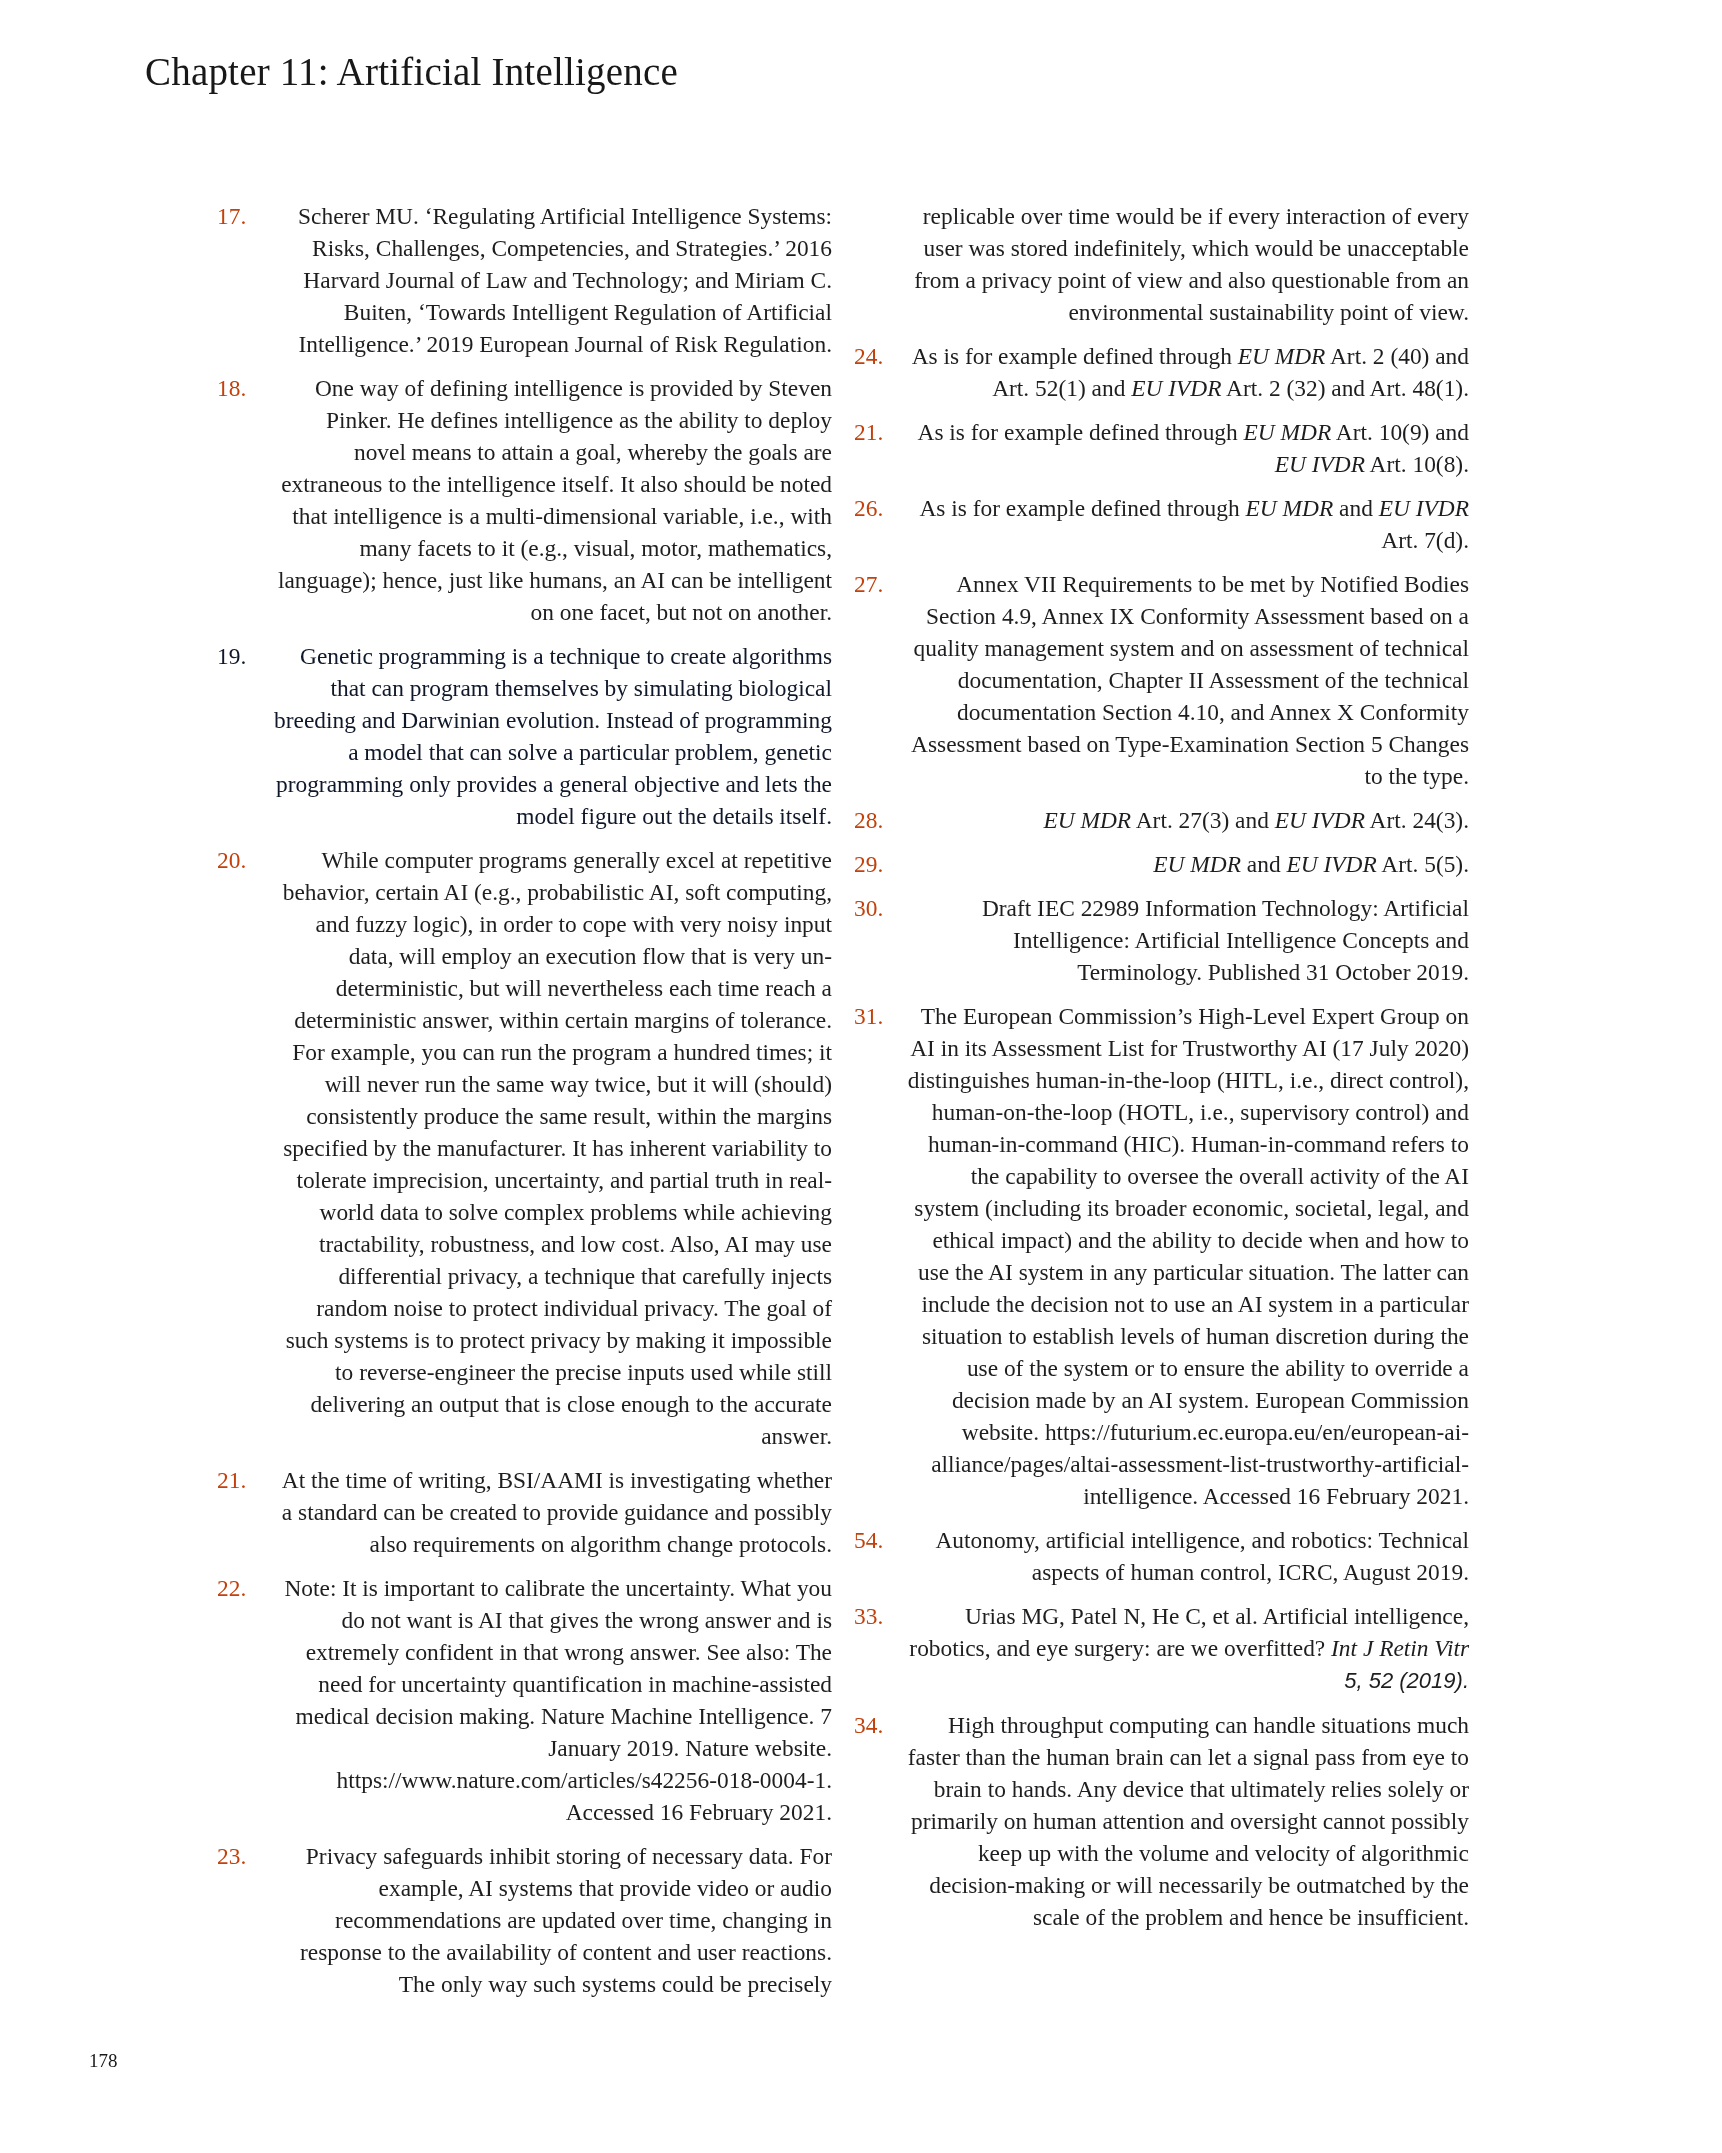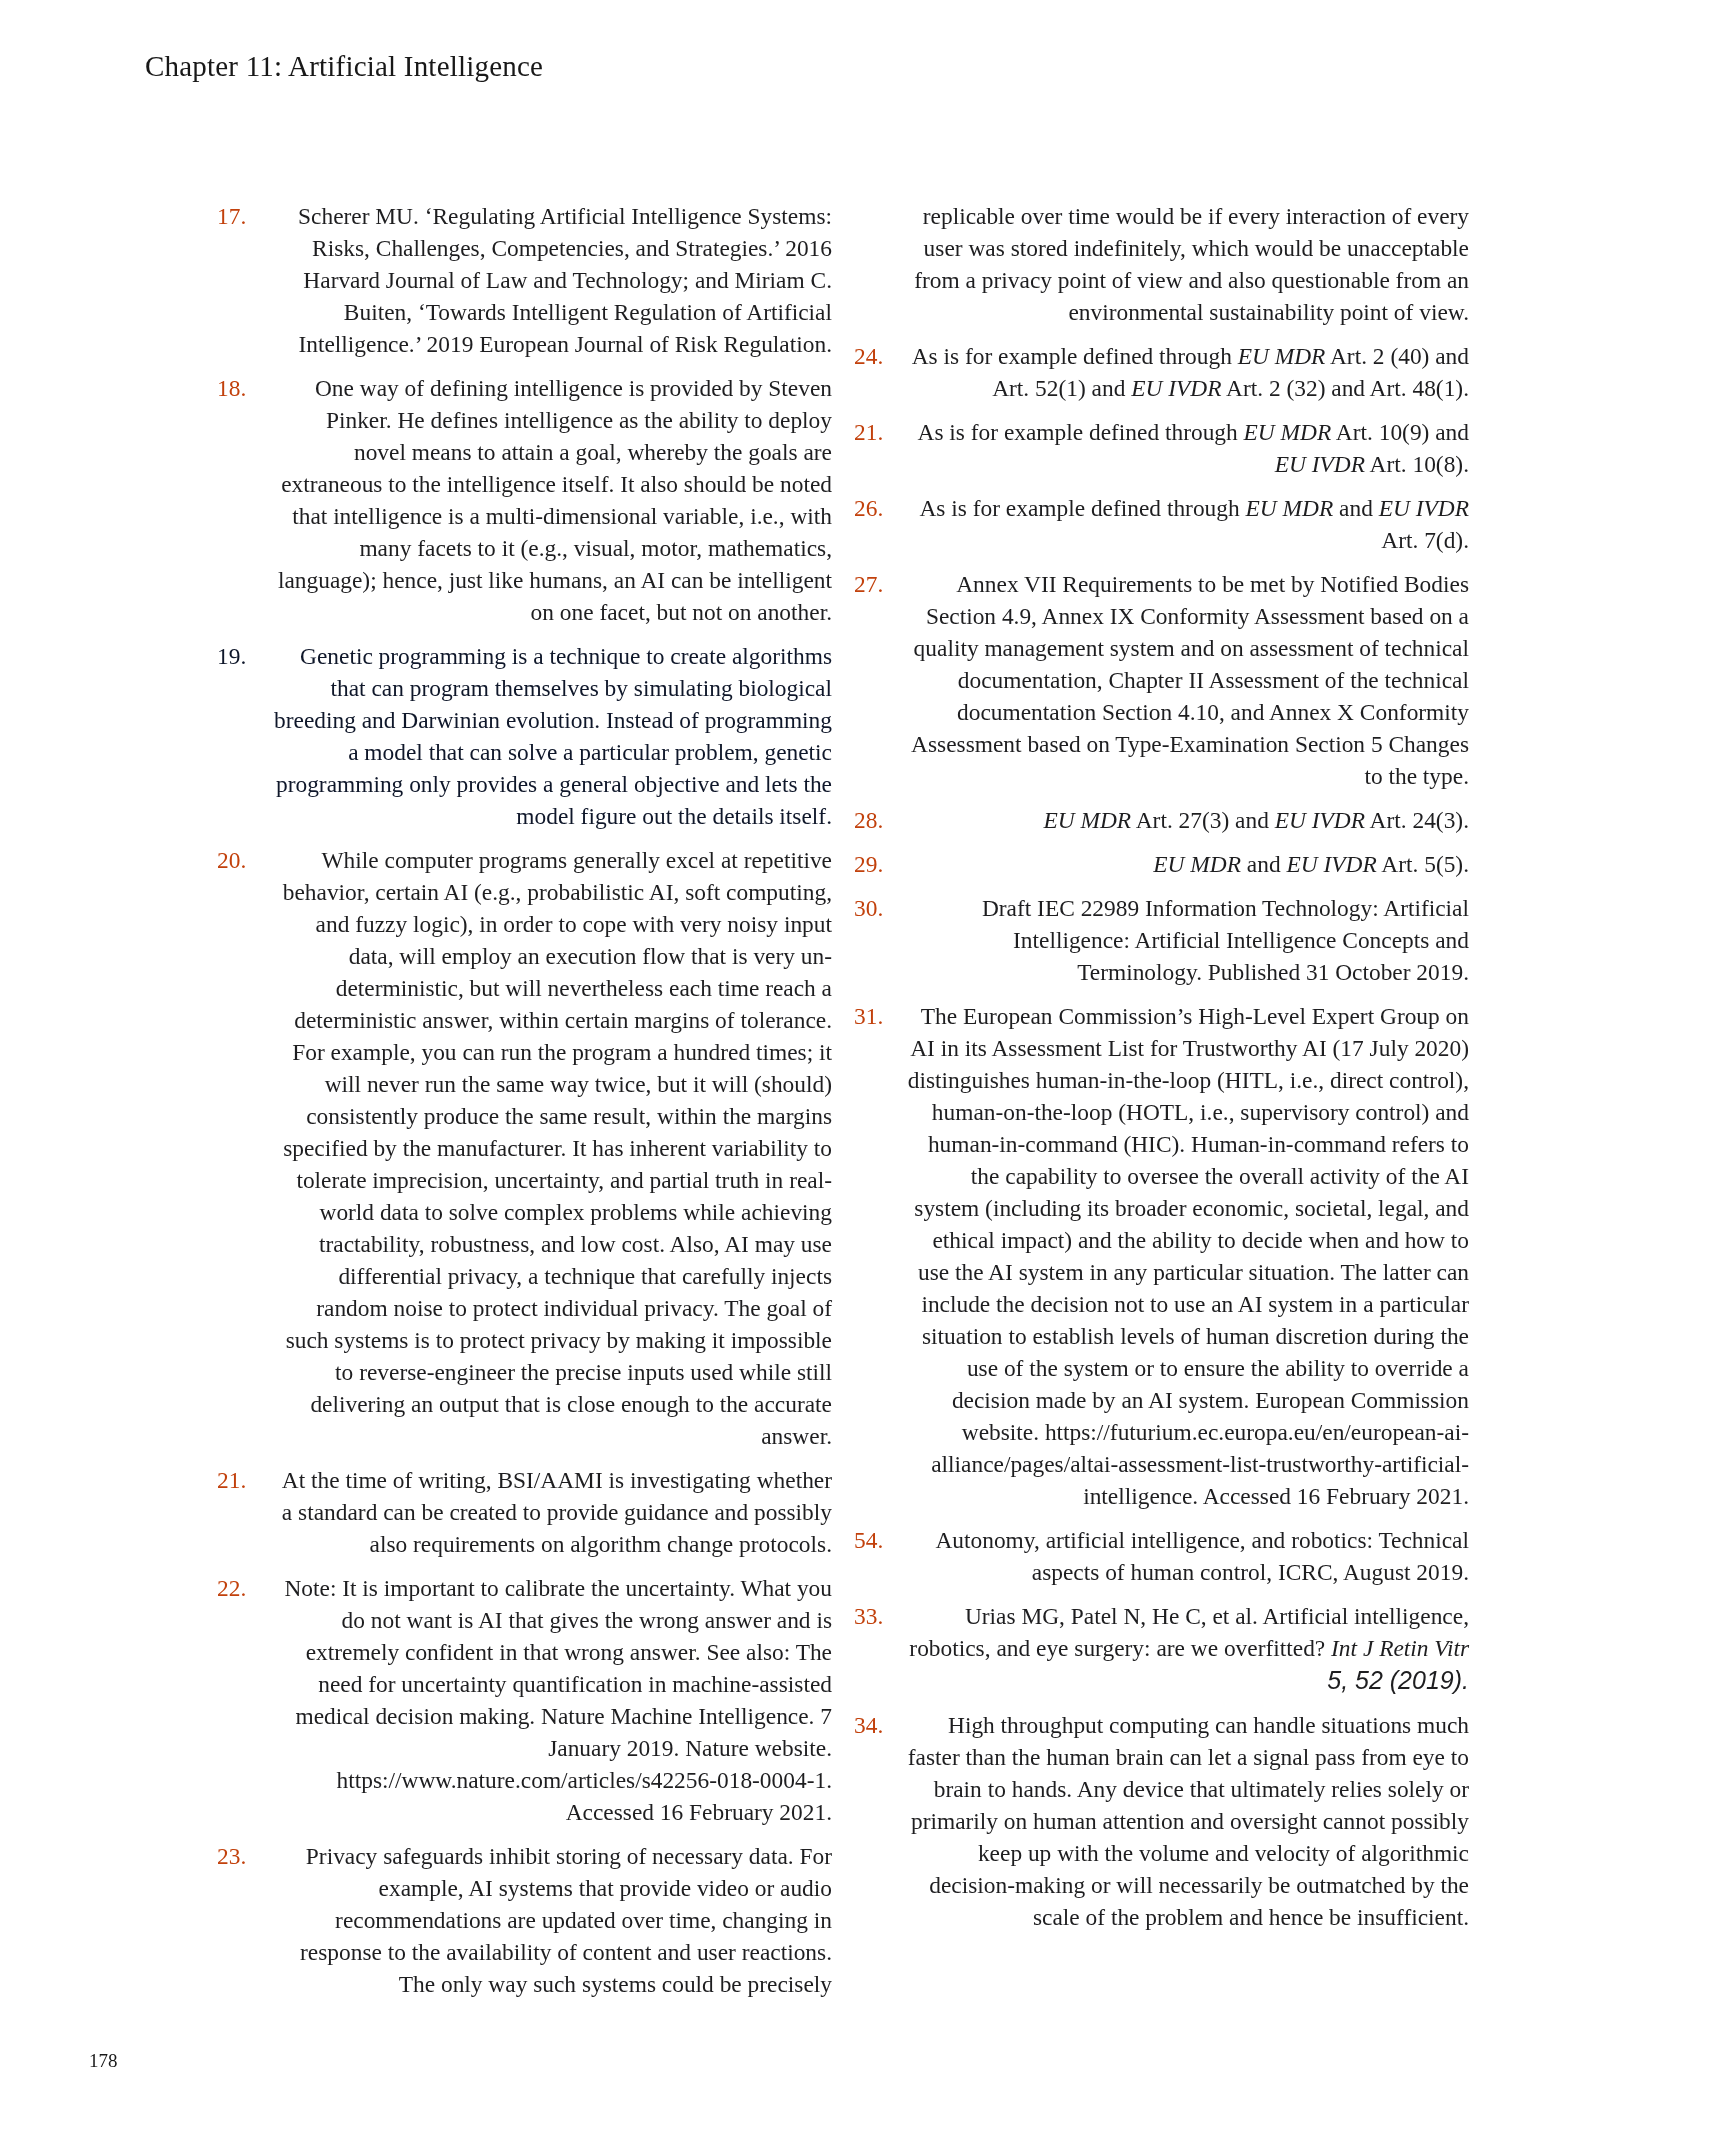--- a/index.html
+++ b/index.html
@@ -15,21 +15,21 @@
     position: relative;
     width: 1722px;
     height: 2153px;
     overflow: hidden;
     background: #ffffff;
   }
   .chapter-header {
     position: absolute;
     left: 145px;
     top: 49px;
-    font-size: 29px;
+    font-size: 39px;
     line-height: 1.2;
     color: #181818;
     letter-spacing: 0.2px;
   }
   .col {
     position: absolute;
     top: 200px;
   }
   .col-left  { left: 217px; width: 615px; }
   .col-right { left: 854px; width: 618px; }
@@ -54,21 +54,21 @@
   .note.muted .note-body,
   .note.muted .note-number {
     color: #0f172a;
   }
   .it {
     font-style: italic;
   }
   .it-sans {
     font-style: italic;
     font-family: "Liberation Sans", sans-serif;
-    font-size: 25px;
+    font-size: 22px;
   }
   .page-number {
     position: absolute;
     left: 89px;
     top: 2050px;
     font-size: 19px;
     color: #181818;
   }
 </style>
 </head>

